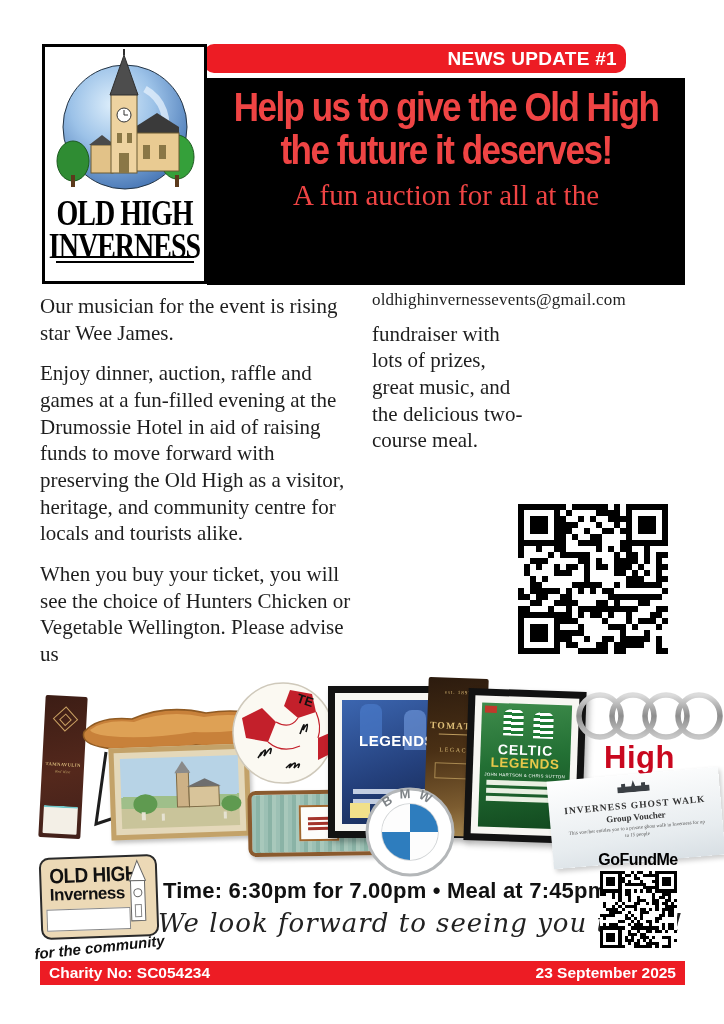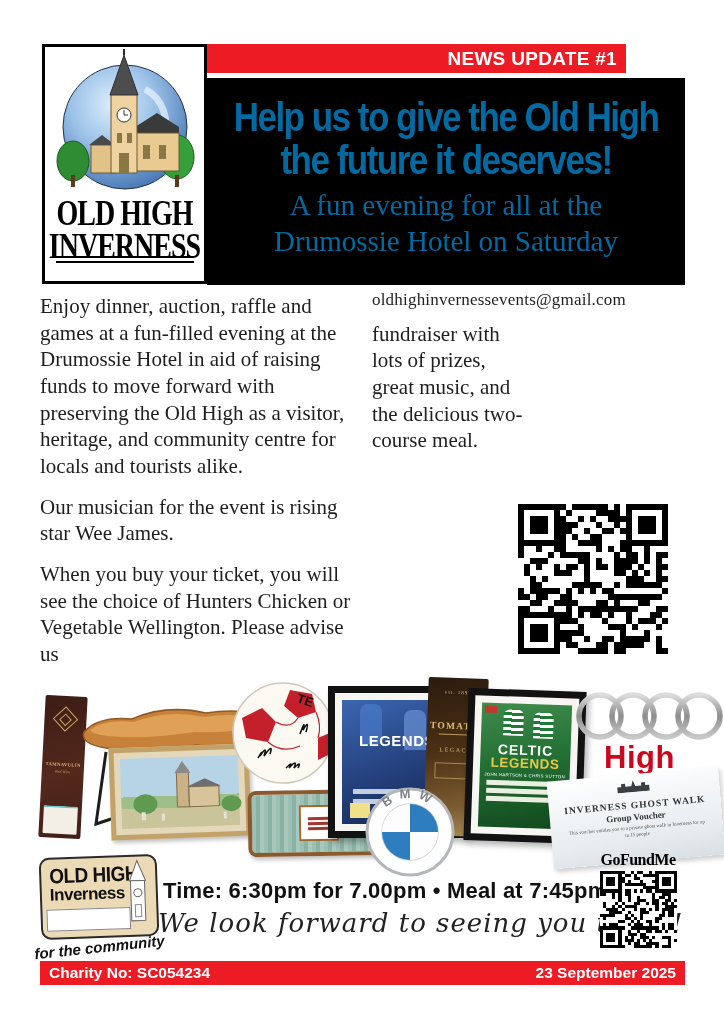--- a/index.html
+++ b/index.html
@@ -1,34 +1,34 @@
 <!DOCTYPE html>
 <html><head>
 <meta charset="utf-8">
 <style>
   html,body{margin:0;padding:0;background:#fff;}
   .page{position:relative;width:724px;height:1024px;background:#fff;overflow:hidden;
         font-family:"Liberation Serif",serif;color:#1c1c1c;}
 
   
   .news-banner{position:absolute;left:204px;top:44px;width:422px;height:29px;background:#ed1c24;
-    display:flex;align-items:center;justify-content:flex-end;padding-right:9px;box-sizing:border-box;}
+    display:flex;align-items:center;justify-content:flex-end;padding-right:9px;box-sizing:border-box;border-radius:10px;}
   .news-banner span{font-family:"Liberation Sans",sans-serif;font-weight:bold;font-size:19px;color:#fff;letter-spacing:.3px;}
 
   
   .logo-box{position:absolute;left:42px;top:44px;width:165px;height:240px;background:#fff;
     border:3px solid #000;box-sizing:border-box;text-align:center;}
   .logo-box svg{display:block;margin:2px auto 0;}
   .logo-text{font-family:"Liberation Serif",serif;font-weight:bold;color:#000;
     transform:scaleY(1.28);transform-origin:top center;line-height:.92;font-size:28px;letter-spacing:-1px;margin-top:-2px;}
   .logo-rules{width:138px;margin:7px auto 0;border-top:2px solid #000;border-bottom:2px solid #000;height:3px;}
 
   
-  .black-panel{position:absolute;left:207px;top:78px;width:478px;height:207px;background:#000;color:#0369a1;
-    text-align:center;box-sizing:border-box;padding-top:18px;}
+  .black-panel{position:absolute;left:207px;top:78px;width:478px;height:207px;background:#000;color:#ef4444;
+    text-align:center;box-sizing:border-box;padding-top:8px;}
   .headline{font-family:"Liberation Sans",sans-serif;font-weight:900;font-size:35px;letter-spacing:-1.5px;
     line-height:1.04;transform:scaleY(1.18);transform-origin:top center;}
   .subhead{font-family:"Liberation Serif",serif;font-size:29px;line-height:1.25;margin-top:18px;}
 
   
   .col{position:absolute;top:293px;font-size:21px;line-height:1.27;color:#1e1e1e;}
   .col p{margin:0 0 14px 0;}
   .left-col{left:40px;width:322px;}
   .right-col{left:372px;width:315px;}
   .email{font-weight:normal;font-size:17px;letter-spacing:.2px;margin:-4px 0 10px 0 !important;}
@@ -119,21 +119,21 @@
     box-sizing:border-box;}
   .tagline{position:absolute;left:34px;top:938px;width:140px;transform:rotate(-6deg);
     font-family:"Liberation Sans",sans-serif;font-weight:bold;font-style:italic;font-size:15px;color:#111;}
 
   .time-line{position:absolute;left:163px;top:878px;font-family:"Liberation Sans",sans-serif;
     font-weight:bold;font-size:22px;color:#111;letter-spacing:.2px;}
   .closing-line{position:absolute;left:158px;top:908px;font-family:"DejaVu Serif",serif;font-style:italic;
     font-size:26px;color:#222;letter-spacing:1px;}
 
   .gfm-label{position:absolute;left:596px;top:851px;width:84px;text-align:center;
-    font-family:Liberation Serif, serif;font-weight:900;font-size:16px;letter-spacing:-.5px;color:#000;}
+    font-family:Liberation Sans, sans-serif;font-weight:900;font-size:16px;letter-spacing:-.5px;color:#000;}
   .gfm-qr{position:absolute;left:600px;top:871px;width:77px;height:77px;}
 
   .red-strip{position:absolute;left:40px;top:961px;width:645px;height:23px;background:#ed1c24;
     display:flex;align-items:center;justify-content:space-between;padding:12px 9px;box-sizing:border-box;}
   .red-strip span{font-family:"Liberation Sans",sans-serif;font-weight:bold;font-size:15.5px;color:#fff;}
 </style>
 </head>
 <body>
 
 <div class="page">
@@ -183,28 +183,27 @@
     </div>
     <div class="logo-rules"></div>
   </div>
 
   <div class="black-panel">
     <div class="headline">
       <div>Help us to give the Old High</div>
       <div>the future it deserves!</div>
     </div>
     <div class="subhead">
-      <div>A fun evening for all at the</div>
-      <div>Drumossie Hotel on Saturday</div>
+      <div>A fun auction for all at the</div>
     </div>
   </div>
 
   <div class="col left-col">
+    <p>Our musician for the event is rising star Wee James.</p>
     <p>Enjoy dinner, auction, raffle and games at a fun-filled evening at the Drumossie Hotel in aid of raising funds to move forward with preserving the Old High as a visitor, heritage, and community centre for locals and tourists alike.</p>
-    <p>Our musician for the event is rising star Wee James.</p>
     <p>When you buy your ticket, you will see the choice of Hunters Chicken or Vegetable Wellington. Please advise us</p>
   </div>
   <div class="col right-col">
     <p class="email">oldhighinvernessevents@gmail.com</p>
     <p class="p2b">fundraiser with lots of prizes, great music, and the delicious two-course meal.</p>
   </div>
 
   <div class="tt-qr qr"><svg width="100%" height="100%" viewBox="0 0 25 25" shape-rendering="crispEdges">
         <rect width="25" height="25" fill="#fff"></rect>
         <rect x="7" y="0" width="1" height="1" fill="#000"></rect>

